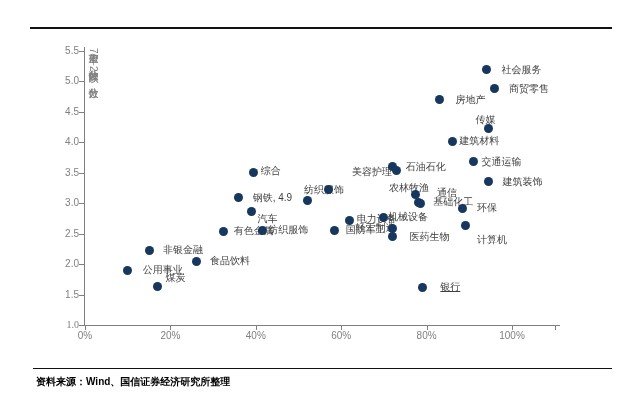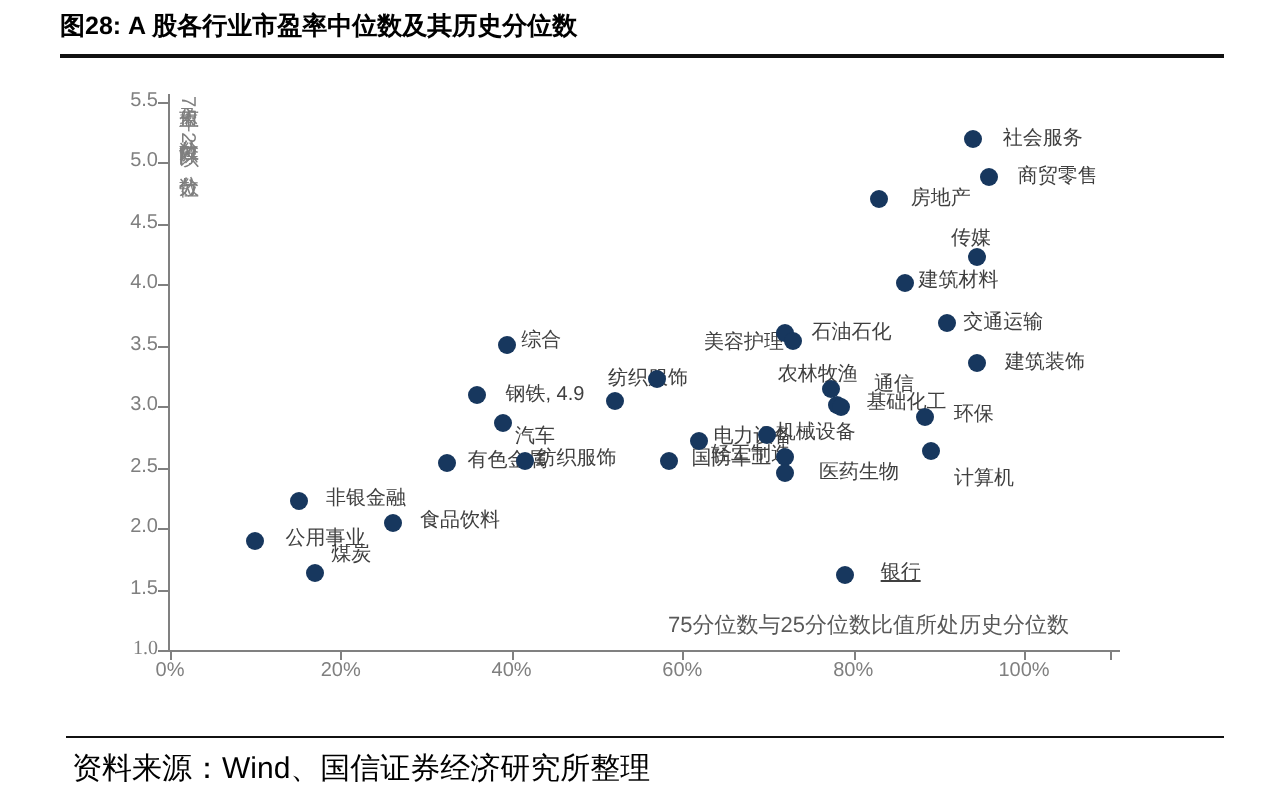--- a/index.html
+++ b/index.html
@@ -11,32 +11,30 @@
   .axis{position:absolute;background:#808080;}
   .ticklabel{position:absolute;font-size:10px;color:#7f7f7f;line-height:12px;white-space:nowrap;}
   .ylab{text-align:right;}
   .xlab{text-align:center;}
   .plabel{position:absolute;font-size:10px;color:#404040;line-height:13px;white-space:nowrap;}
   .dot{position:absolute;width:9px;height:9px;border-radius:50%;}
   .y-title{position:absolute;left:87px;top:45px;writing-mode:vertical-rl;text-orientation:mixed;
            font-size:10px;color:#7f7f7f;line-height:12px;letter-spacing:1px;}
   .annotation{position:absolute;left:334px;top:305px;font-size:11px;color:#595959;white-space:nowrap;}
   .foot-rule{position:absolute;left:33px;top:368px;width:579px;height:1px;background:#111;}
-  .fig-source{position:absolute;left:36px;top:375px;font-size:15px;font-weight:normal;color:#000;white-space:nowrap;}
+  .fig-source{position:absolute;left:36px;top:375px;font-size:10px;font-weight:bold;color:#000;white-space:nowrap;}
 </style>
 </head>
 <body>
 
 <div class="page">
-  <div class="fig-title">图28: A 股各行业市盈率中位数及其历史分位数</div>
   <div class="title-rule"></div>
 
   <div class="chart">
     <div class="y-title">市盈率75分位数除以25分位数</div>
-    <div class="annotation">75分位数与25分位数比值所处历史分位数</div>
   <div class="axis" style="left: 84px; top: 47px; width: 1px; height: 279px; background: rgb(128, 128, 128);"></div>
       <div class="axis" style="left: 84px; top: 325px; width: 476px; height: 1px; background: rgb(128, 128, 128);"></div>
       <div class="axis" style="left: 79px; top: 50.995px; width: 6px; height: 1px; background: rgb(128, 128, 128);"></div>
       <div class="ticklabel ylab" style="left: 49px; top: 44.995px; width: 30px; color: rgb(127, 127, 127);">5.5</div>
       <div class="axis" style="left: 79px; top: 81.44px; width: 6px; height: 1px; background: rgb(128, 128, 128);"></div>
       <div class="ticklabel ylab" style="left: 49px; top: 75.44px; width: 30px; color: rgb(127, 127, 127);">5.0</div>
       <div class="axis" style="left: 79px; top: 111.885px; width: 6px; height: 1px; background: rgb(128, 128, 128);"></div>
       <div class="ticklabel ylab" style="left: 49px; top: 105.885px; width: 30px; color: rgb(127, 127, 127);">4.5</div>
       <div class="axis" style="left: 79px; top: 142.33px; width: 6px; height: 1px; background: rgb(128, 128, 128);"></div>
       <div class="ticklabel ylab" style="left: 49px; top: 136.33px; width: 30px; color: rgb(127, 127, 127);">4.0</div>

